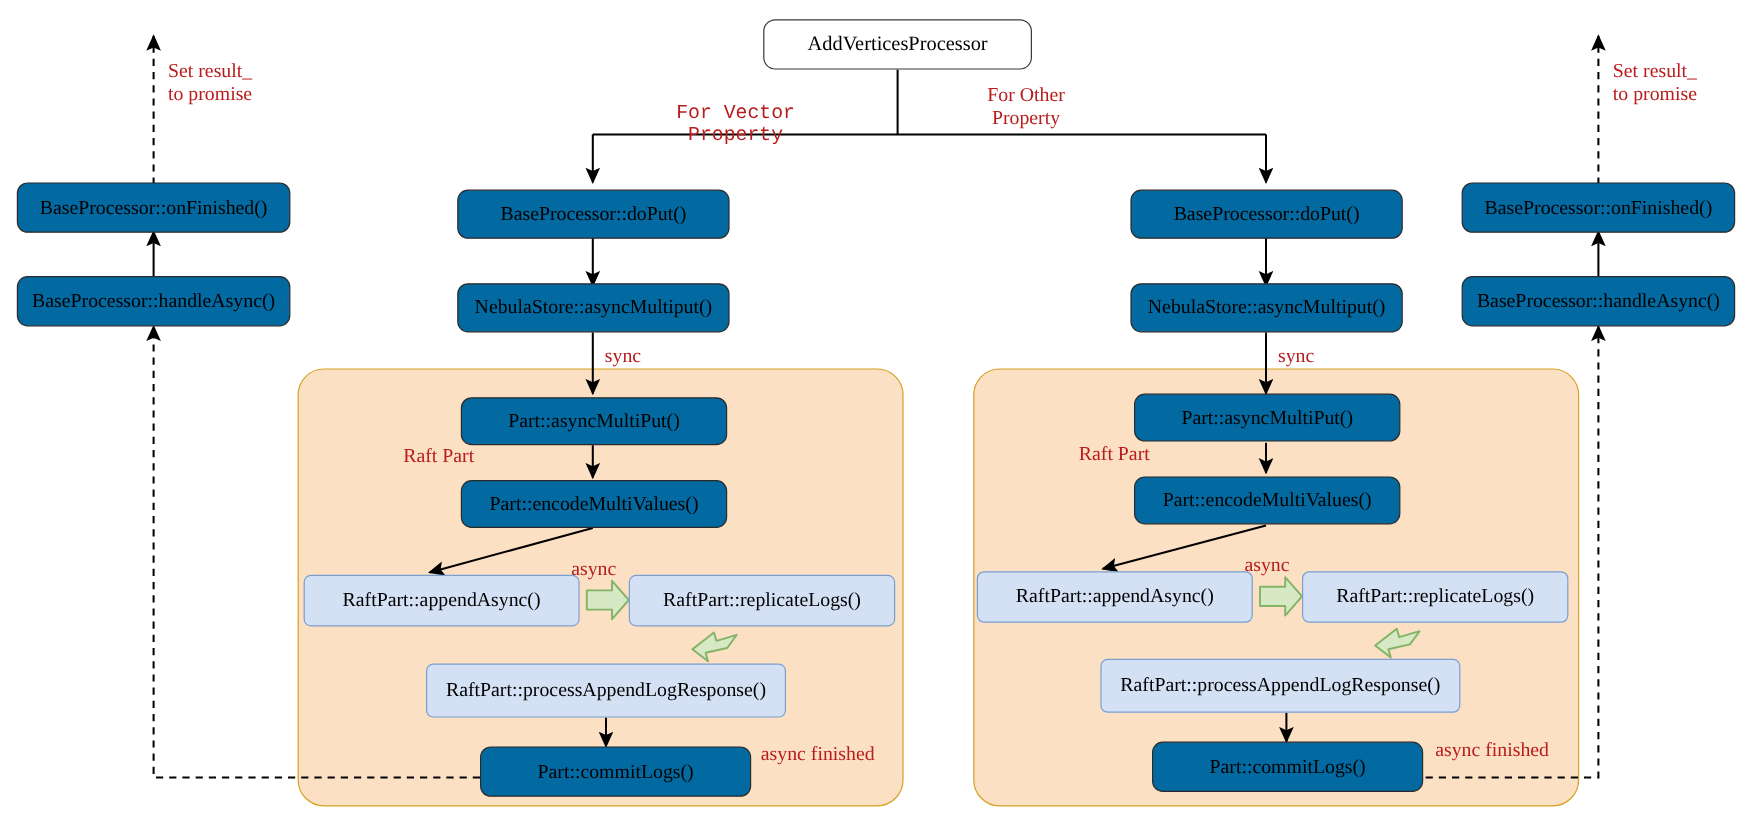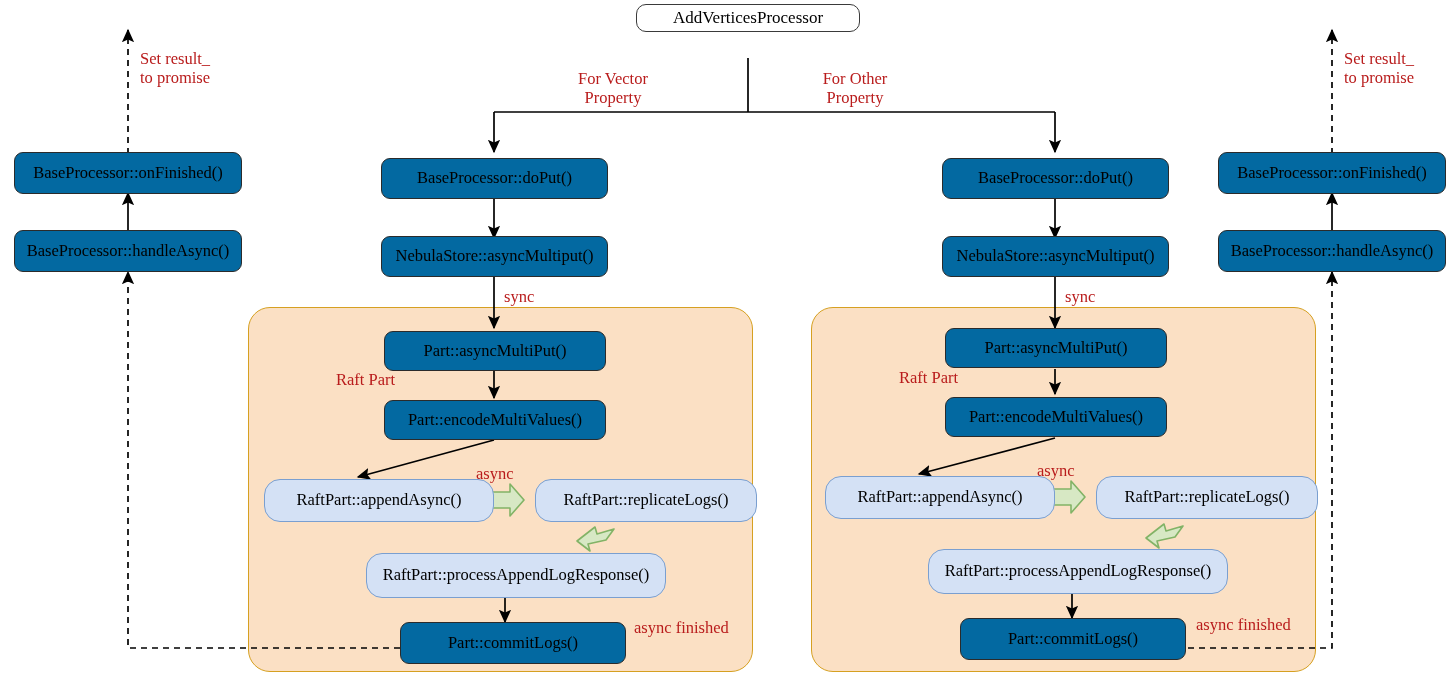--- a/index.html
+++ b/index.html
@@ -2,21 +2,21 @@
 <html><head>
 <meta charset="utf-8">
 <style>
   html,body{margin:0;padding:0;background:#ffffff;}
   body{width:1454px;height:692px;font-family:"Liberation Serif","DejaVu Serif",serif;color:#000;}
   #canvas{position:relative;width:1454px;height:692px;overflow:hidden;}
   svg.layer{position:absolute;left:0;top:0;width:1454px;height:692px;pointer-events:none;}
   .node{position:absolute;box-sizing:border-box;display:flex;align-items:center;justify-content:center;
         text-align:center;line-height:1.1;white-space:nowrap;}
   .node.white{background:#0369a1;border:1.4px solid #2b2b2b;border-radius:9px;font-size:16.5px;}
-  .node.blue{background:#d4e1f5;border:1.4px solid #7a9fd0;border-radius:16px;font-size:16.5px;margin-left:11px;}
+  .node.blue{background:#d4e1f5;border:1.4px solid #7a9fd0;border-radius:6px;font-size:16.5px;}
   .node.root{background:#ffffff;border:1.4px solid #3a3a3a;border-radius:10px;font-size:17px;}
   .panel{position:absolute;box-sizing:border-box;background:#fbe0c4;border:1.6px solid #d6a021;
          border-radius:22px;}
   .lbl{position:absolute;font-size:16.5px;line-height:1.15;white-space:pre;color:#b91c1c;}
   .lbl.c{text-align:center;}
 </style>
 </head>
 <body>
 
 <div id="canvas">
@@ -78,23 +78,23 @@
 
     <g>
       <path d="M1050,489 L1071,489 L1071,481 L1085,497 L1071,513 L1071,505 L1050,505 z" fill="#d7e8c4" stroke="#82b366" stroke-width="1.6" stroke-linejoin="round"></path>
     </g>
 
     <g>
       <path d="M1183,526 L1166,531 L1164,524 L1146,538 L1159,548 L1157,541 L1175,537 z" fill="#d7e8c4" stroke="#82b366" stroke-width="1.6" stroke-linejoin="round"></path>
     </g>
   </svg>
 
-  <div class="node root" style="left:636px;top:4px;width:224px;height:28px;">AddVerticesProcessor</div>
+  <div class="node root" style="left:636px;top:16px;width:224px;height:42px;">AddVerticesProcessor</div>
 
-  <div class="lbl c" style="left:548px;top:70px;width:130px;">For Vector
+  <div class="lbl c" style="left:548px;top:85px;width:130px;font-family:Liberation Mono, monospace;">For Vector
 Property</div>
   <div class="lbl c" style="left:790px;top:70px;width:130px;">For Other
 Property</div>
 
   <div class="lbl" style="left:140px;top:50px;">Set result_
 to promise</div>
   <div class="node white" style="left:14px;top:152px;width:228px;height:42px;">BaseProcessor::onFinished()</div>
   <div class="node white" style="left:14px;top:230px;width:228px;height:42px;">BaseProcessor::handleAsync()</div>
 
   <div class="lbl" style="left:1344px;top:50px;">Set result_

